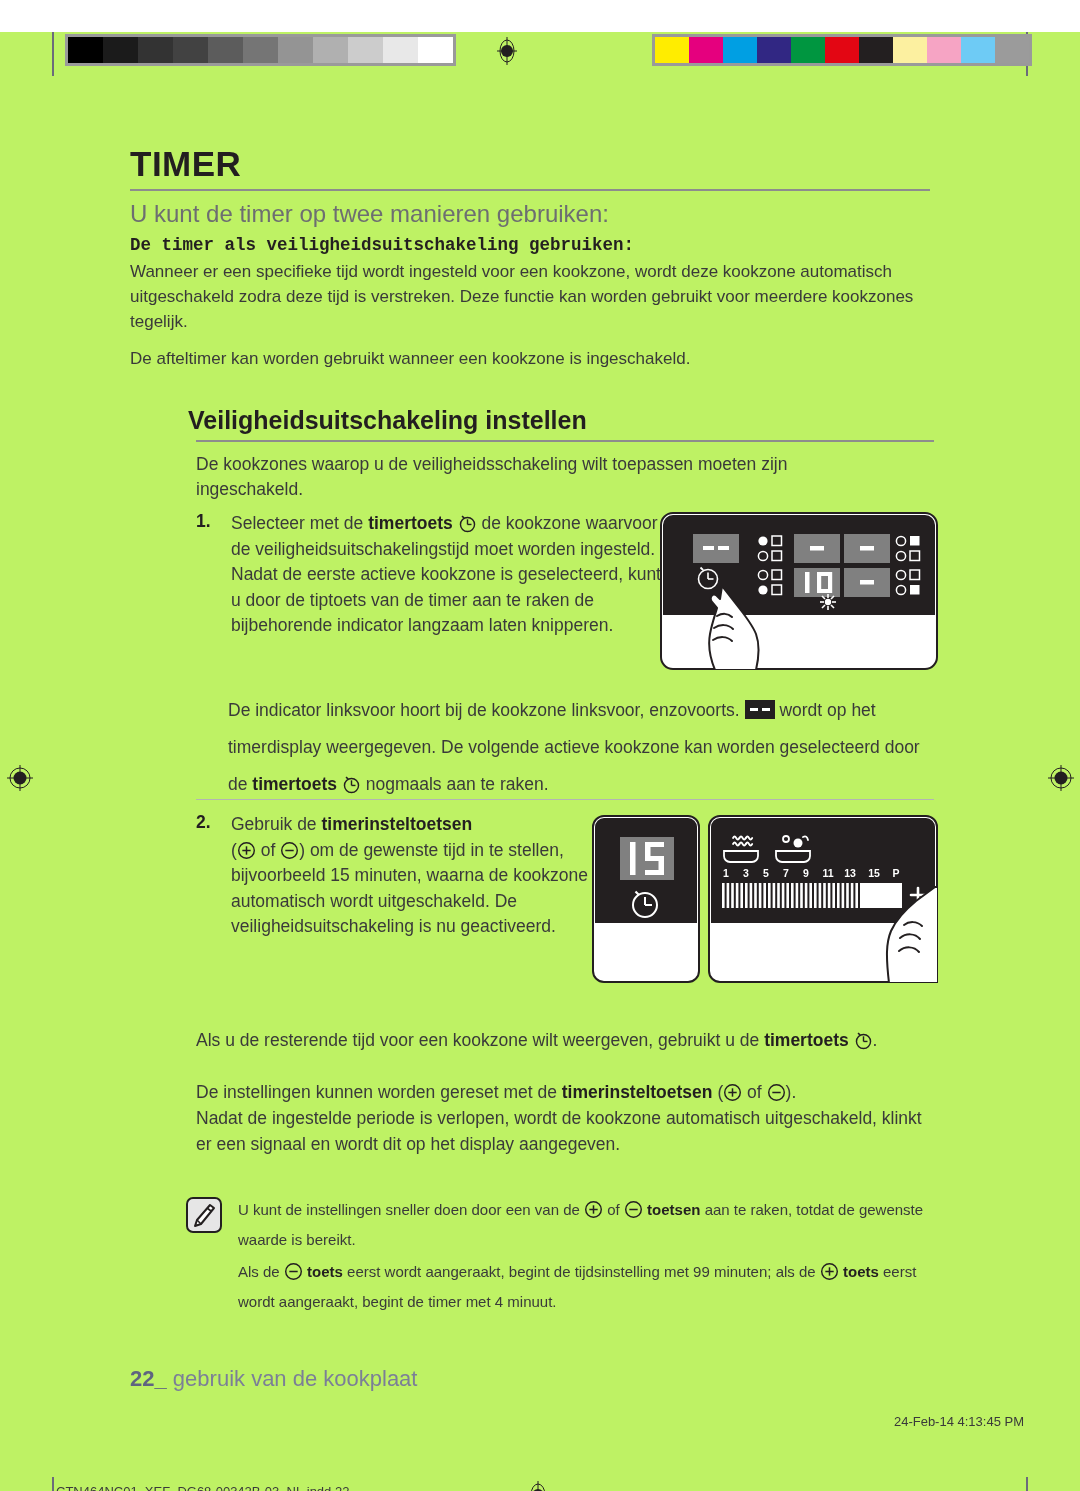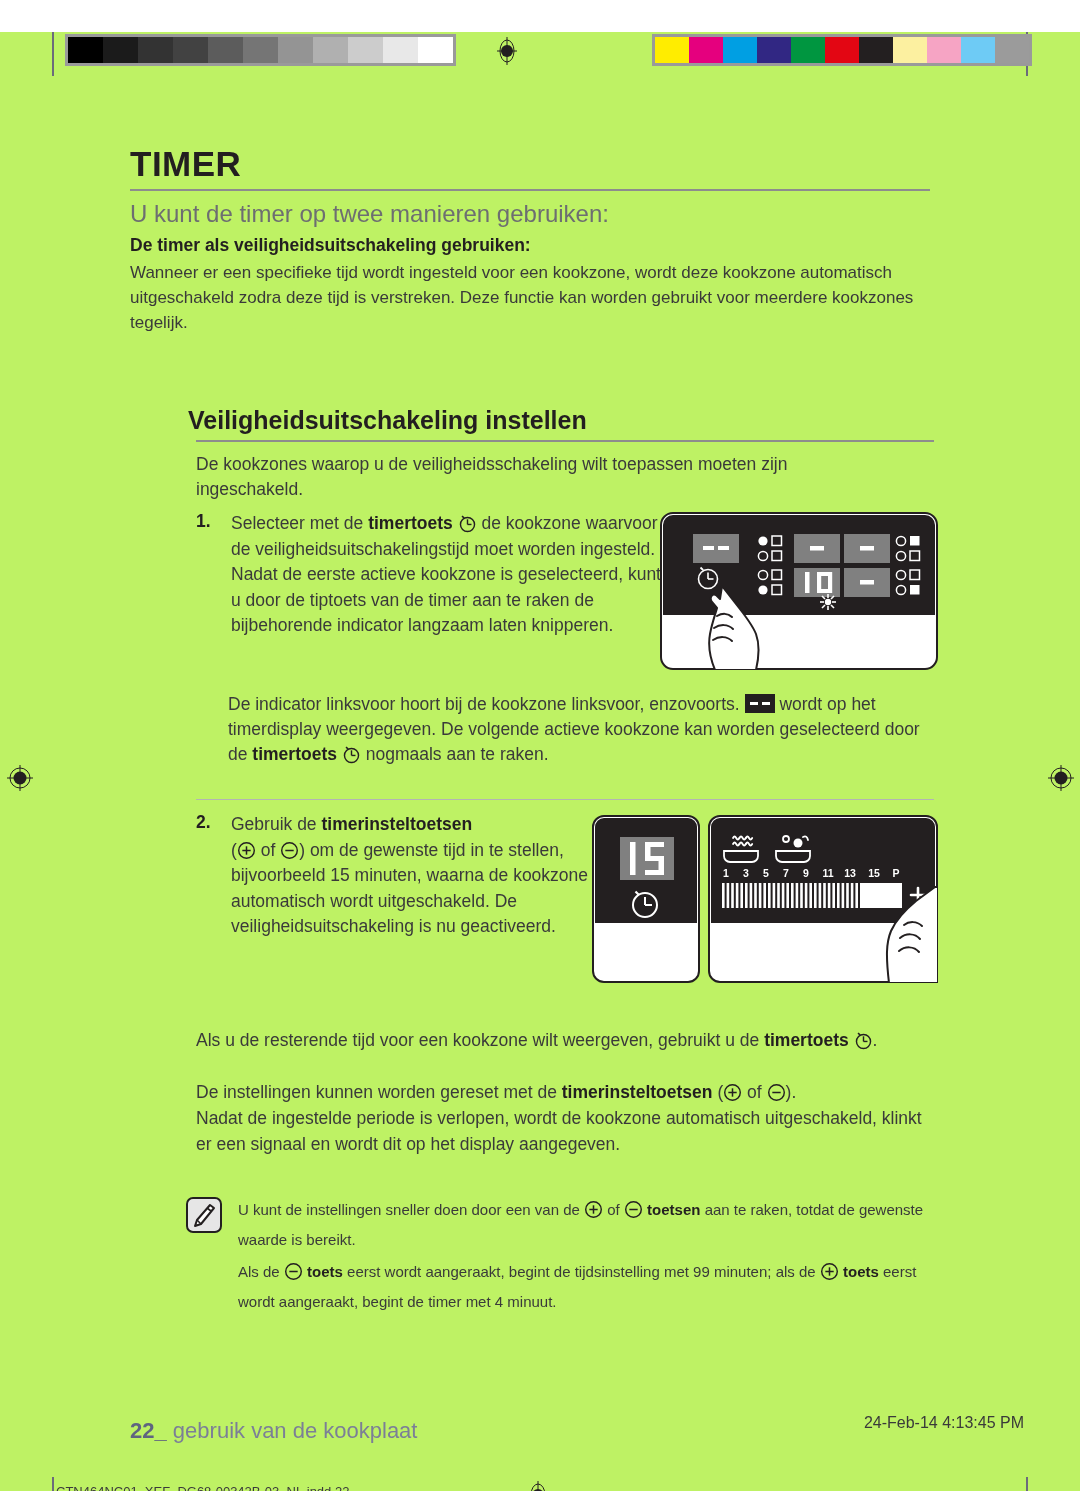--- a/index.html
+++ b/index.html
@@ -109,21 +109,21 @@
     font-size: 17.5px;
     color: #231f20;
   }
   .para {
     font-size: 17px;
     line-height: 25px;
     color: #3a3a3a;
   }
 
   .blk-a { position: absolute; left: 130px; top: 203px; width: 805px; }
-  .blk-a .b-head { display:block; margin-bottom: 4px; }
+  .blk-a .b-head { display:block; margin-bottom: 4px; font-family: Liberation Mono, monospace; }
   .blk-a .para { display:block; }
   .blk-b { position: absolute; left: 130px; top: 314px; width: 805px; }
   .blk-b .b-head { display:block; margin-bottom: 4px; }
 
   h2.sec-title {
     position: absolute;
     left: 188px; top: 374px;
     margin: 0;
     font-size: 25px;
     font-weight: bold;
@@ -163,21 +163,21 @@
     color: #3a3a3a;
   }
   .step-1 { left: 196px; top: 479px; width: 470px; }
   .step-2 { left: 196px; top: 780px; width: 400px; }
 
   .mid-text {
     position: absolute;
     left: 228px; top: 660px;
     width: 706px;
     font-size: 17.5px;
-    line-height: 25px;
+    line-height: 37px;
     color: #3a3a3a;
   }
   .rule-mid {
     position: absolute;
     left: 196px; top: 767px;
     width: 738px; height: 1px;
     background: #b4b4b4;
   }
 
   .tail-text {
@@ -234,36 +234,36 @@
   .note-body {
     font-size: 15px;
     line-height: 30px;
     color: #3a3a3a;
   }
   .note-body p { margin: 0 0 2px 0; }
 
   
   .page-footer {
     position: absolute;
-    left: 130px; top: 1386px;
+    left: 130px; top: 1334px;
     font-size: 22px;
     color: #7b7f97;
   }
   .page-footer .pno { font-weight: bold; color: #5f6480; }
 
   .imprint-left {
     position: absolute;
     left: 56px; top: 1452px;
     font-size: 13px;
     color: #3a3a3a;
   }
   .imprint-right {
     position: absolute;
     right: 56px; top: 1382px;
-    font-size: 16px;
+    font-size: 13px;
     color: #3a3a3a;
     text-align: left;
   }
 
   
   .illus { position: absolute; }
   .illus-1 { left: 660px; top: 480px; width: 278px; height: 158px; }
   .illus-2a { left: 592px; top: 783px; width: 108px; height: 168px; }
   .illus-2b { left: 708px; top: 783px; width: 230px; height: 168px; }
 </style>
@@ -343,20 +343,21 @@
     <h1 class="timer-title">TIMER</h1>
     <div class="rule-main"></div>
     <div class="subtitle">U kunt de timer op twee manieren gebruiken:</div>
 
     <div class="blk-a">
       <span class="b-head">De timer als veiligheidsuitschakeling gebruiken:</span>
       <span class="para">Wanneer er een specifieke tijd wordt ingesteld voor een kookzone, wordt deze kookzone automatisch uitgeschakeld zodra deze tijd is verstreken. Deze functie kan worden gebruikt voor meerdere kookzones tegelijk.</span>
     </div>
 
     <div class="blk-b">
+      <span class="para">De afteltimer kan worden gebruikt wanneer een kookzone is ingeschakeld.</span>
     </div>
 
     <h2 class="sec-title">Veiligheidsuitschakeling instellen</h2>
     <div class="rule-sec"></div>
     <div class="intro">De kookzones waarop u de veiligheidsschakeling wilt toepassen moeten zijn ingeschakeld.</div>
 
     <div class="step step-1">
       <div class="step-num">1.</div>
       <div class="step-body">
         <span>Selecteer met de</span>

